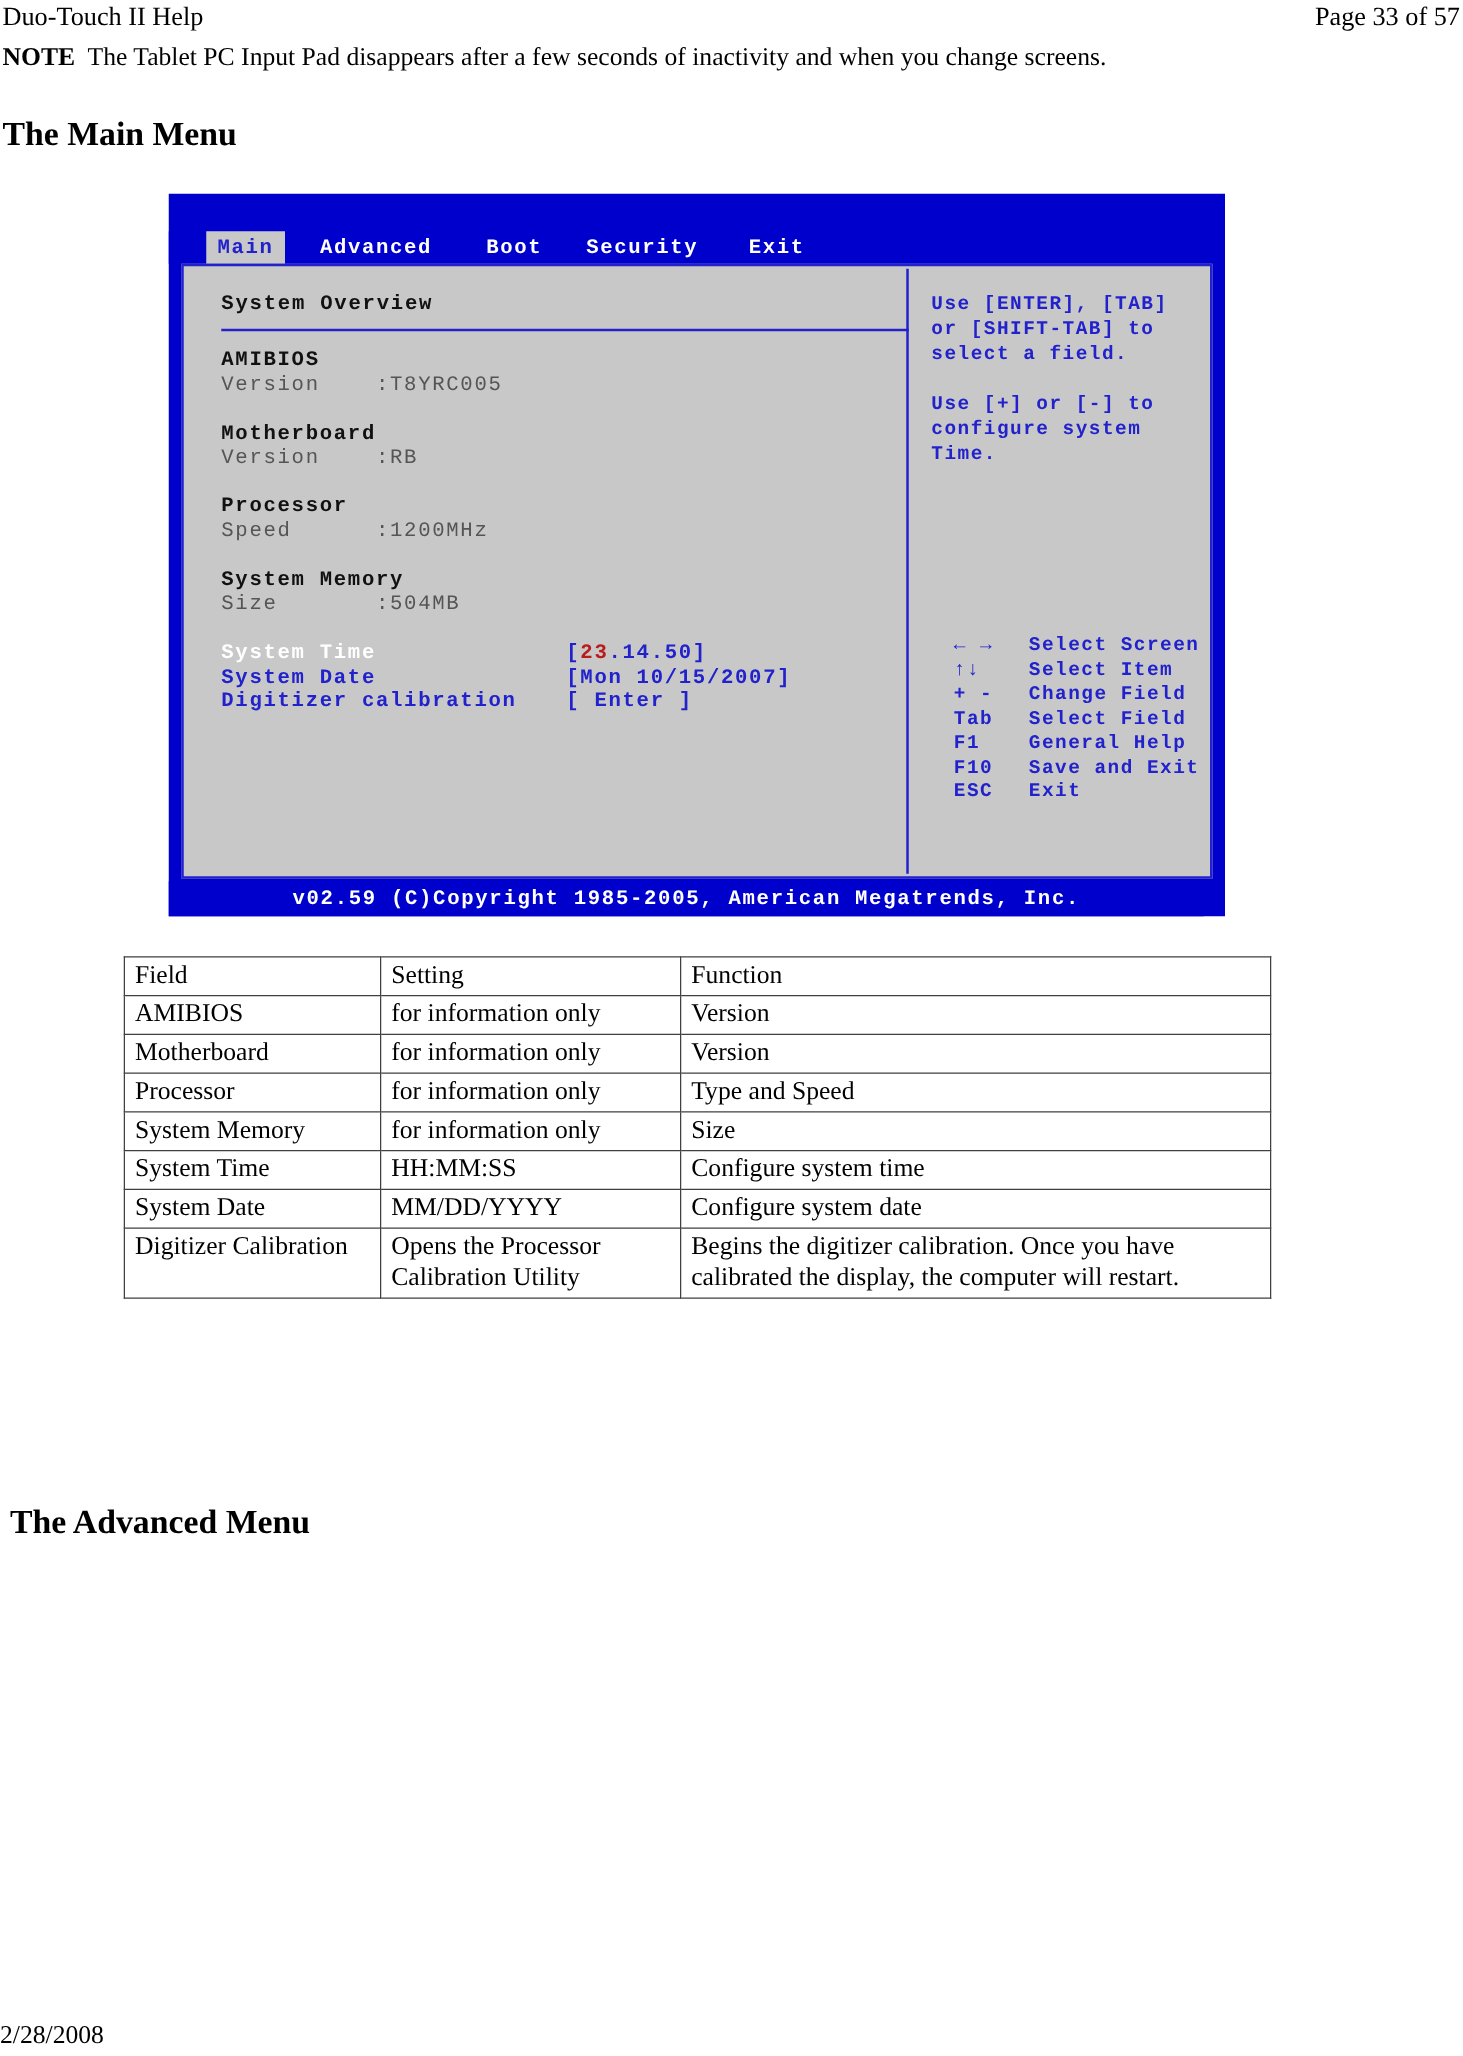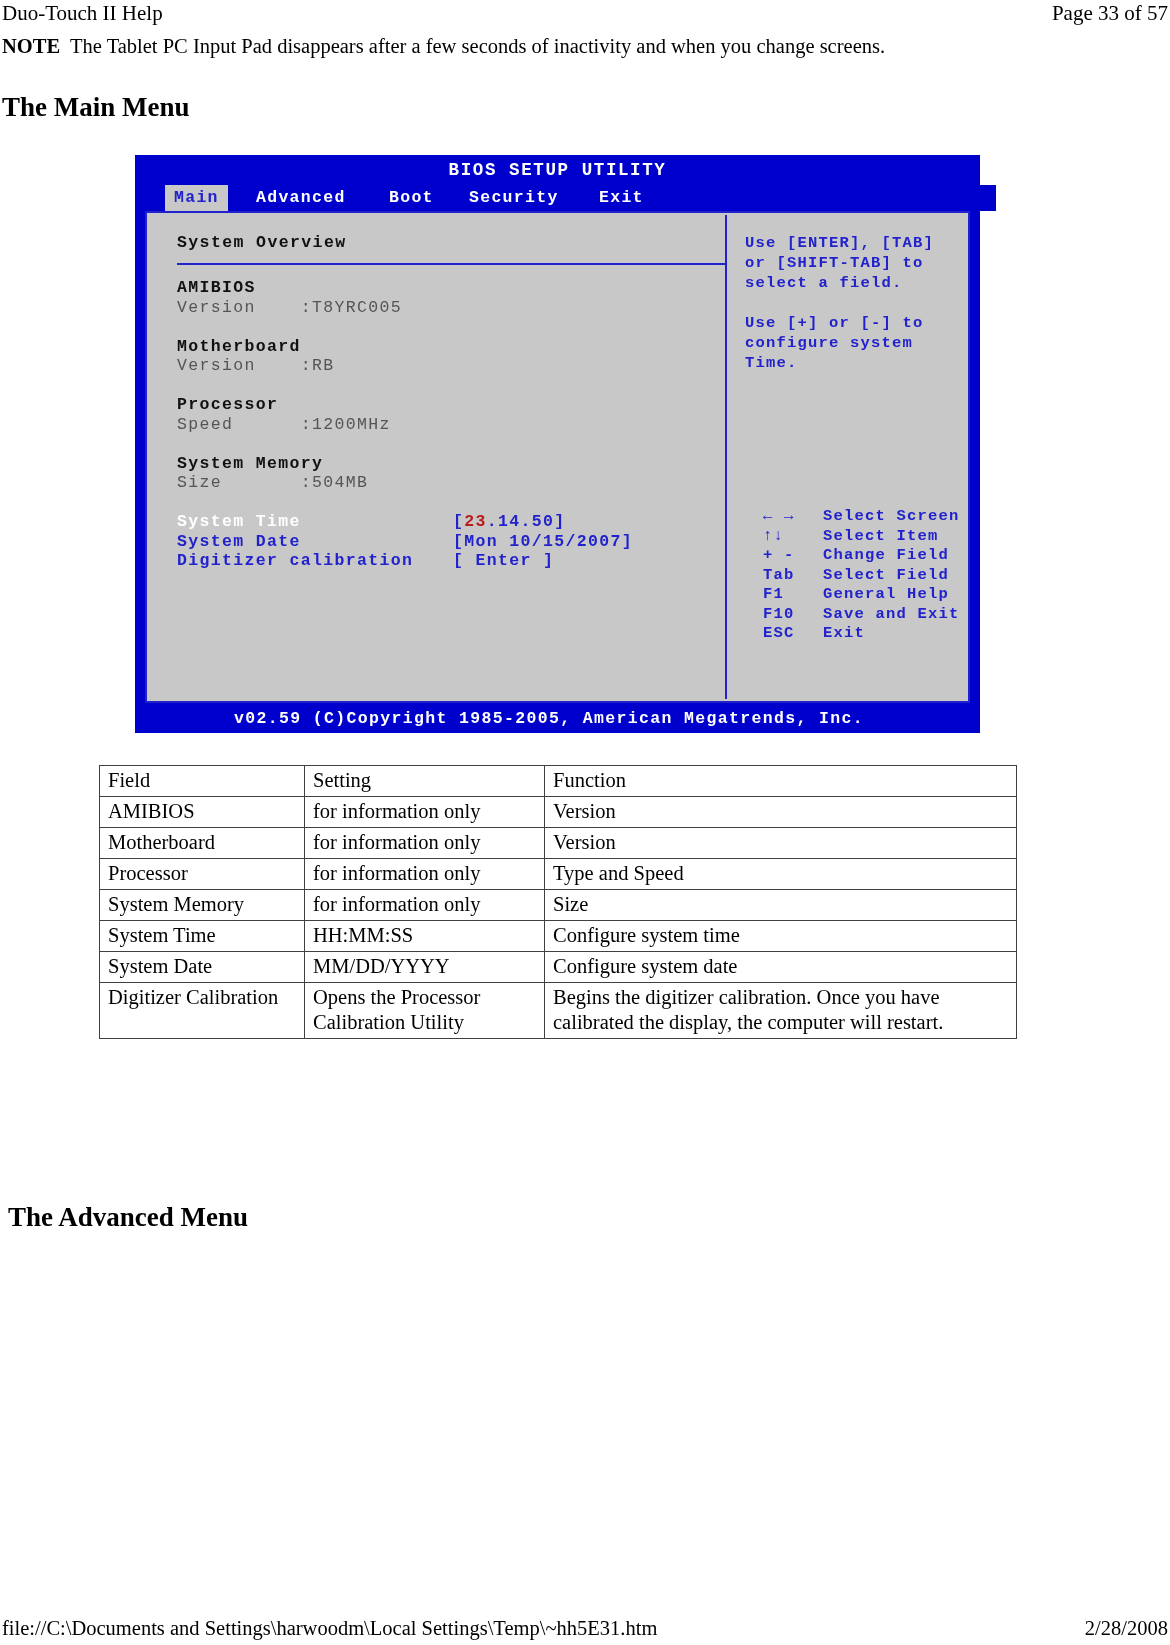--- a/index.html
+++ b/index.html
@@ -87,21 +87,20 @@
     letter-spacing: 1.6px;
     text-align: center;
     line-height: 30px;
   }
   .bios-tabbar {
     position: absolute;
     top: 30px; left: 0px;
     width: 845px;
     height: 26px;
     background: #0000cc;
-    padding-left: 16px;
   }
   .bios-tab {
     position: absolute;
     top: 0px;
     height: 26px;
     line-height: 26px;
     font-size: 16.5px;
     font-weight: bold;
     letter-spacing: 1.3px;
     color: #ffffff;
@@ -260,21 +259,20 @@
 
 <div class="note-line">
   <span class="note-word">NOTE</span>&nbsp;
   <span>The Tablet PC Input Pad disappears after a few seconds of inactivity and when you change screens.</span>
 </div>
 
 <div class="heading-main">The Main Menu</div>
 
 <div class="bios-shot">
 
-  <div class="bios-titlebar">BIOS SETUP UTILITY</div>
 
   <div class="bios-tabbar">
     <div class="bios-tab active" style="left:30px;">Main</div>
     <div class="bios-tab" style="left:112px;">Advanced</div>
 
     <div class="bios-tab" style="left:245px;">Boot</div>
     <div class="bios-tab" style="left:325px;">Security</div>
     <div class="bios-tab" style="left:455px;">Exit</div>
   </div>
 
@@ -402,15 +400,14 @@
       <td class="c1">Digitizer Calibration</td>
       <td class="c2">Opens the  Processor Calibration Utility</td>
       <td class="c3">Begins the digitizer calibration.  Once you have calibrated the display, the computer will restart.</td>
     </tr>
   </tbody>
 </table>
 
 <div class="heading-advanced">The Advanced Menu</div>
 
 <div class="page-footer">
-  <div class="left">file://C:\Documents and Settings\harwoodm\Local Settings\Temp\~hh5E31.htm</div>
   <div class="right">2/28/2008</div>
 </div>
 
 </body></html>

